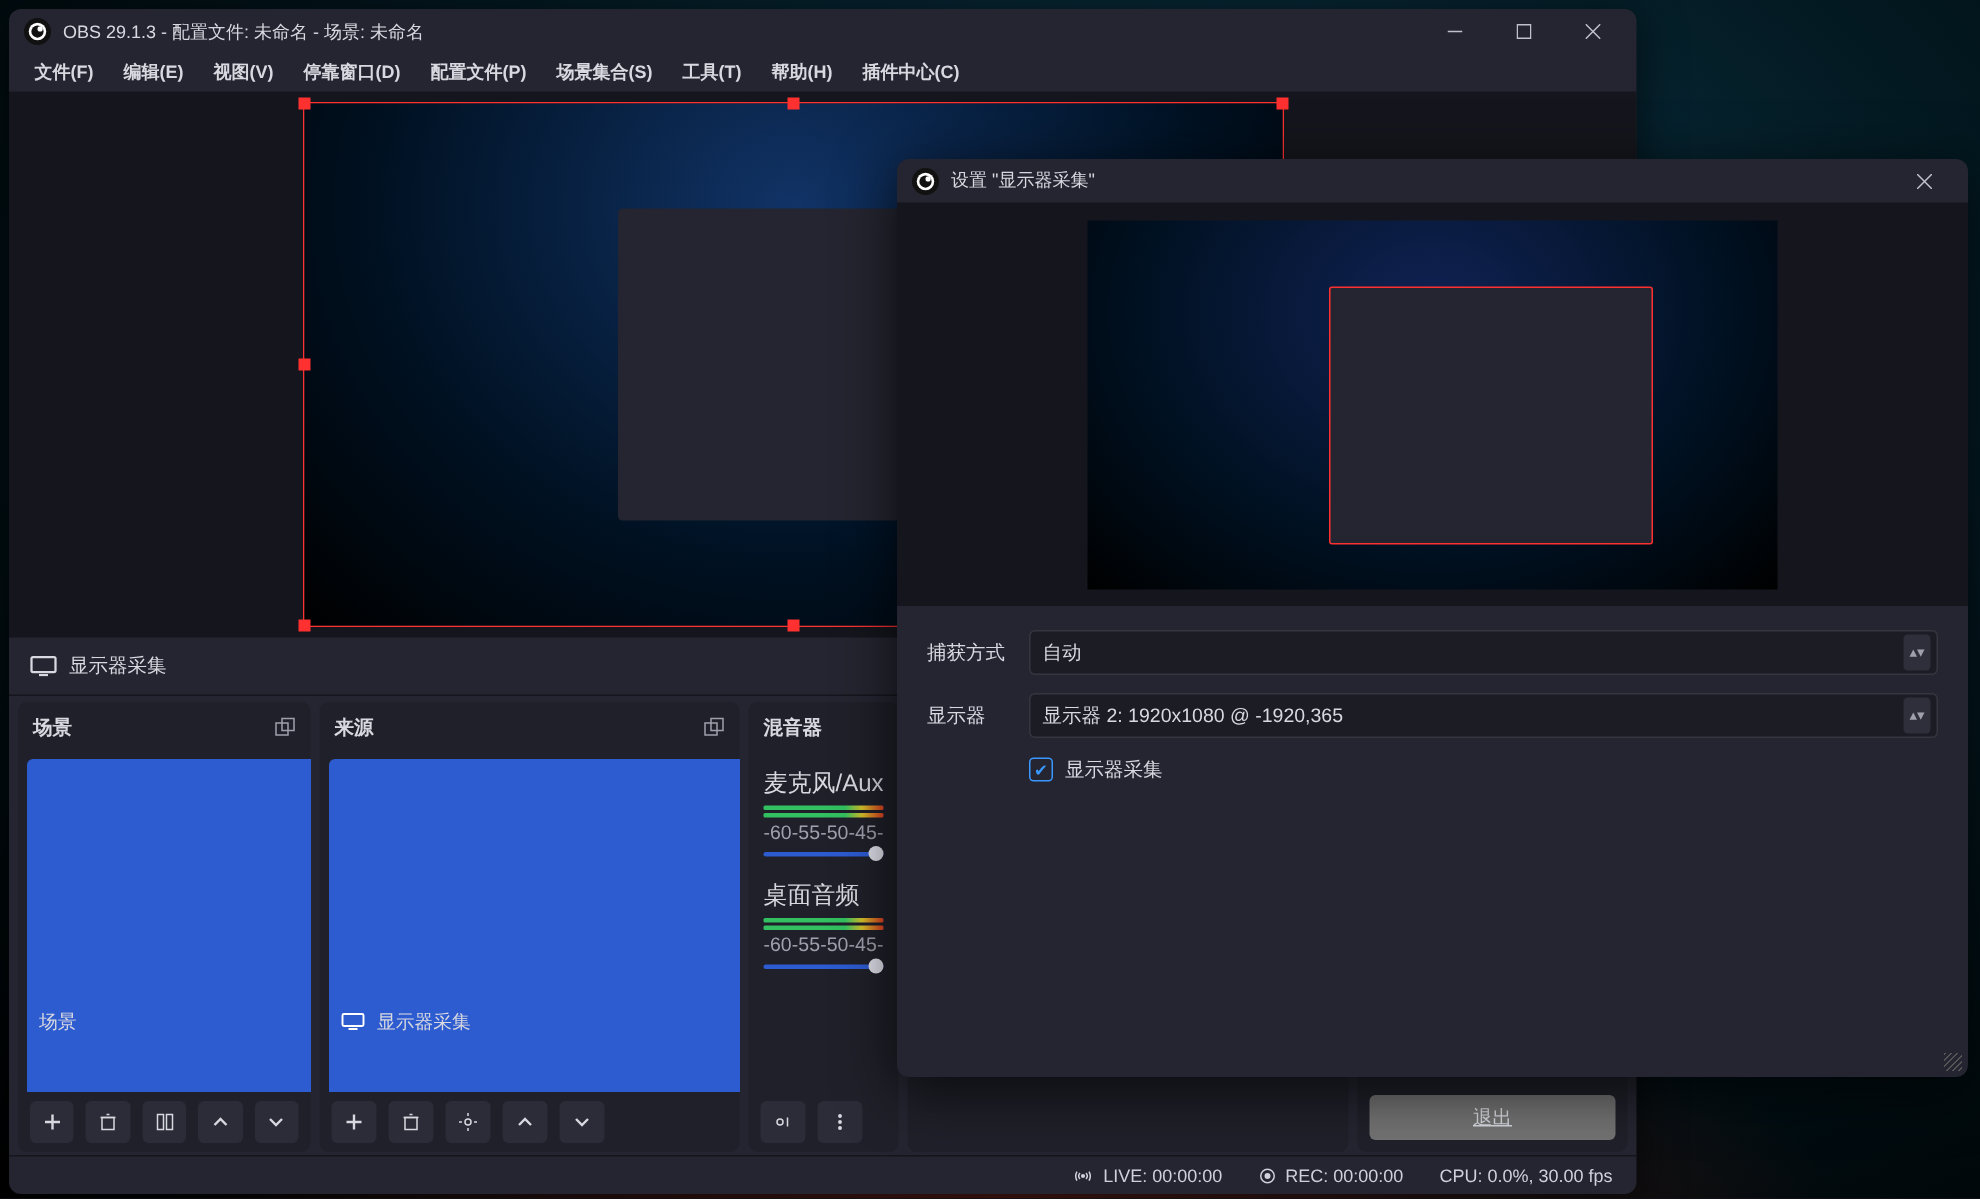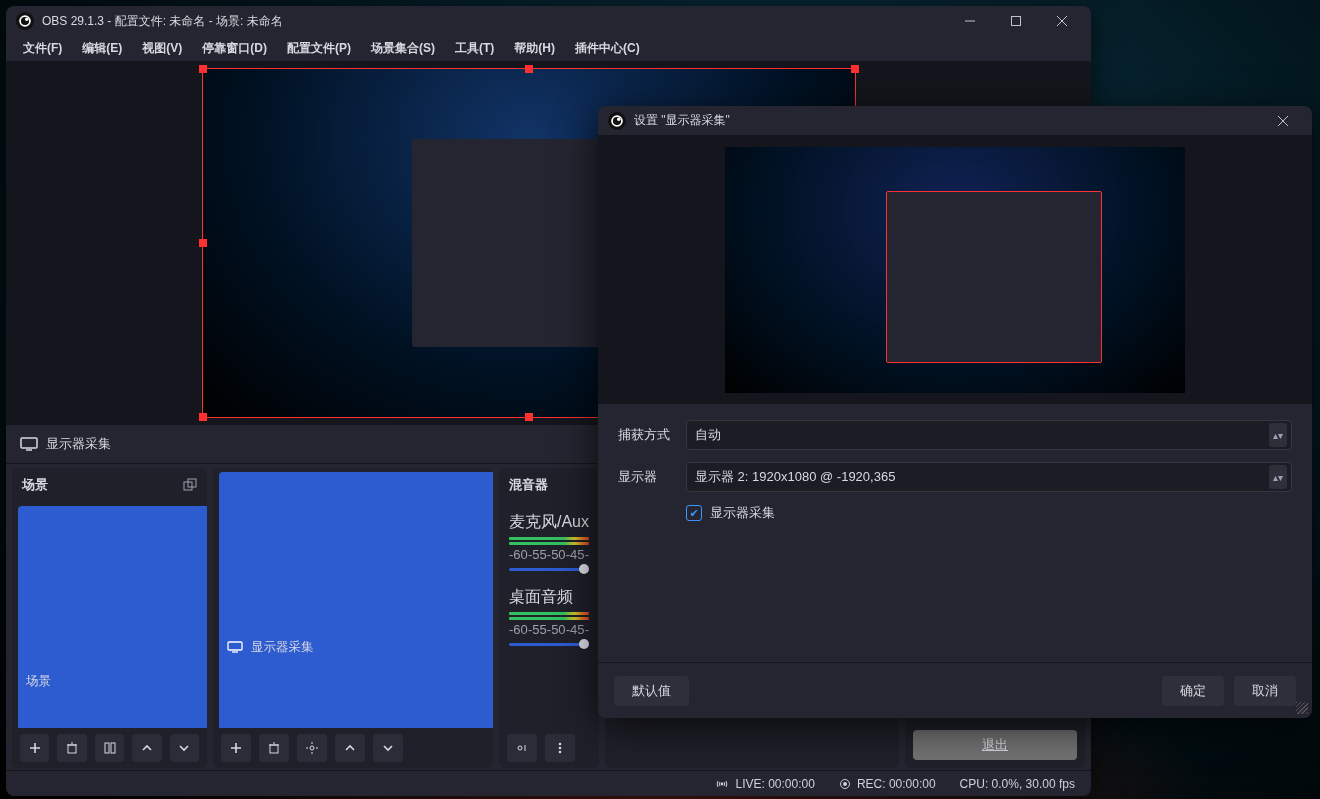--- a/index.html
+++ b/index.html
@@ -222,20 +222,29 @@
           </div>
         <div class="ibtn">
             <svg width="12" height="12">
               <path d="M2 4l4 4 4-4" fill="none" stroke="currentColor" stroke-width="1.6"></path>
             </svg>
           </div>
       </div>
     </div>
 
     <div class="panel" style="flex:0 0 280px">
+      <div class="phead">
+          <span>来源</span>
+        <span class="pop">
+            <svg width="14" height="14">
+              <rect x="1" y="4" width="8" height="8" fill="none" stroke="currentColor"></rect>
+              <rect x="5" y="1" width="8" height="8" fill="none" stroke="currentColor"></rect>
+            </svg>
+          </span>
+        </div>
       <div class="plist">
         <div class="row sel">
           <svg width="16" height="12">
               <rect x="1" y="1" width="14" height="8" rx="1" fill="none" stroke="#fff" stroke-width="1.3"></rect>
               <path d="M5 11h6" stroke="#fff" stroke-width="1.3"></path>
             </svg>
           <span>显示器采集</span>
 
         </div>
       </div>
@@ -388,20 +397,14 @@
         <span>显示器 2: 1920x1080 @ -1920,365</span>
         <span class="arrows">▴▾</span>
       </div>
     </div>
     <div class="fcheck">
       <span class="cb">✔</span>
       <span>显示器采集</span>
     </div>
   </div>
 
-  <div class="dfoot">
-    <div class="dbtn">默认值</div>
-    <div class="sp"></div>
-    <div class="dbtn">确定</div>
-    <div class="dbtn">取消</div>
-  </div>
   <div class="grip"></div>
 </div>
 
 </body></html>

